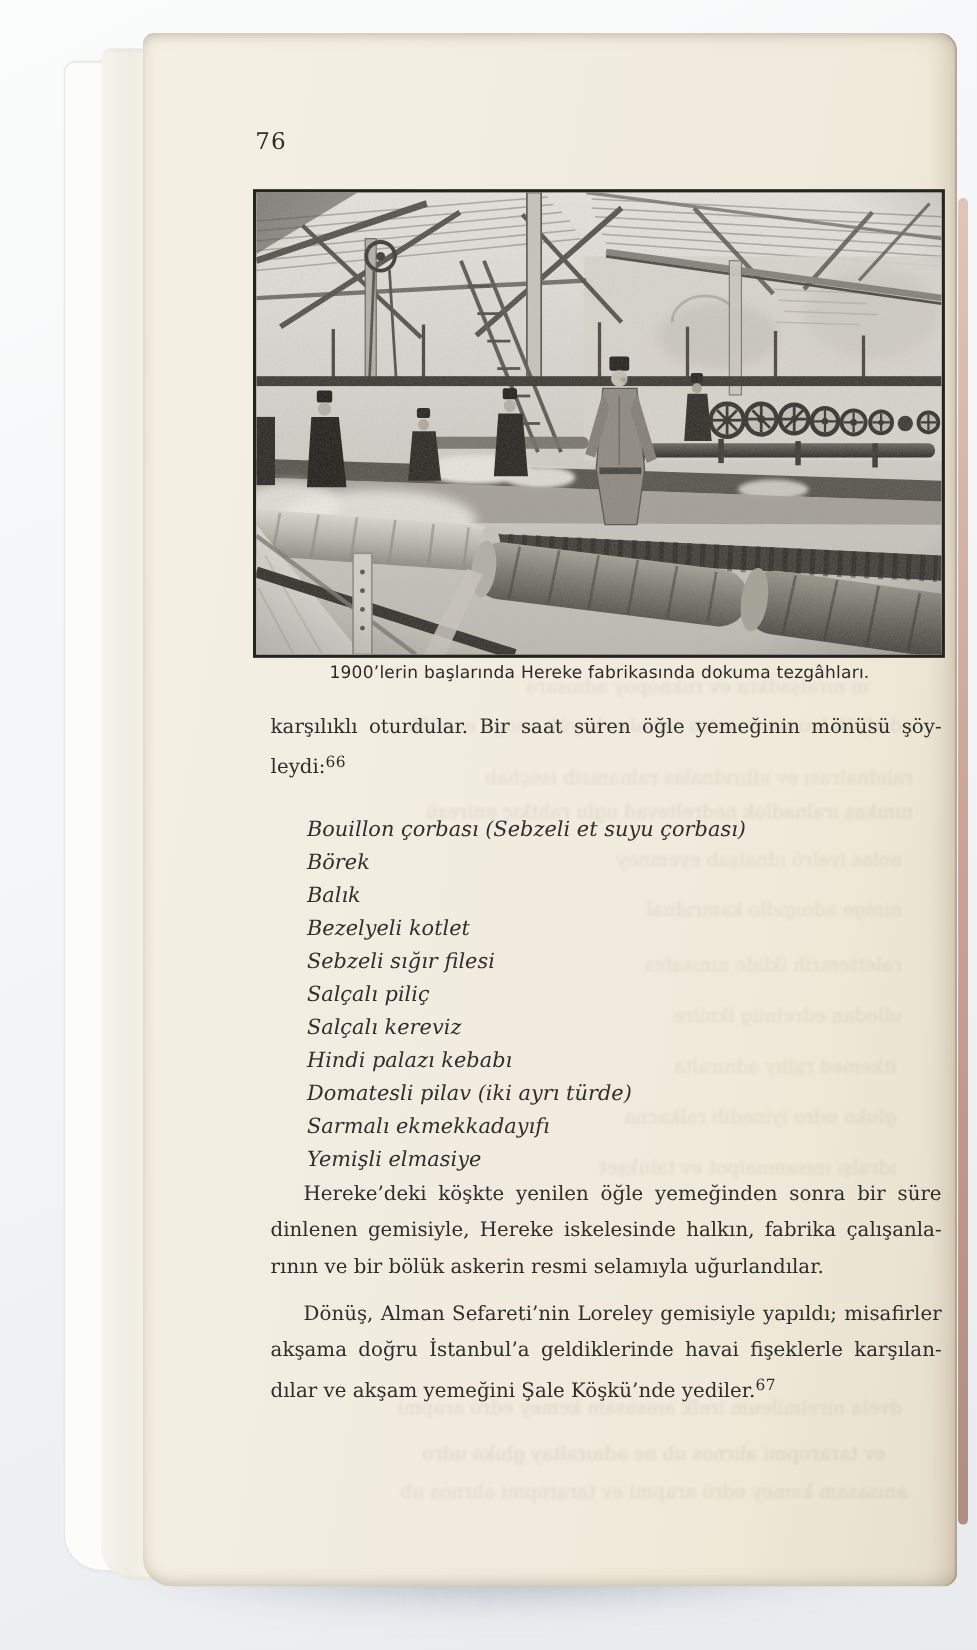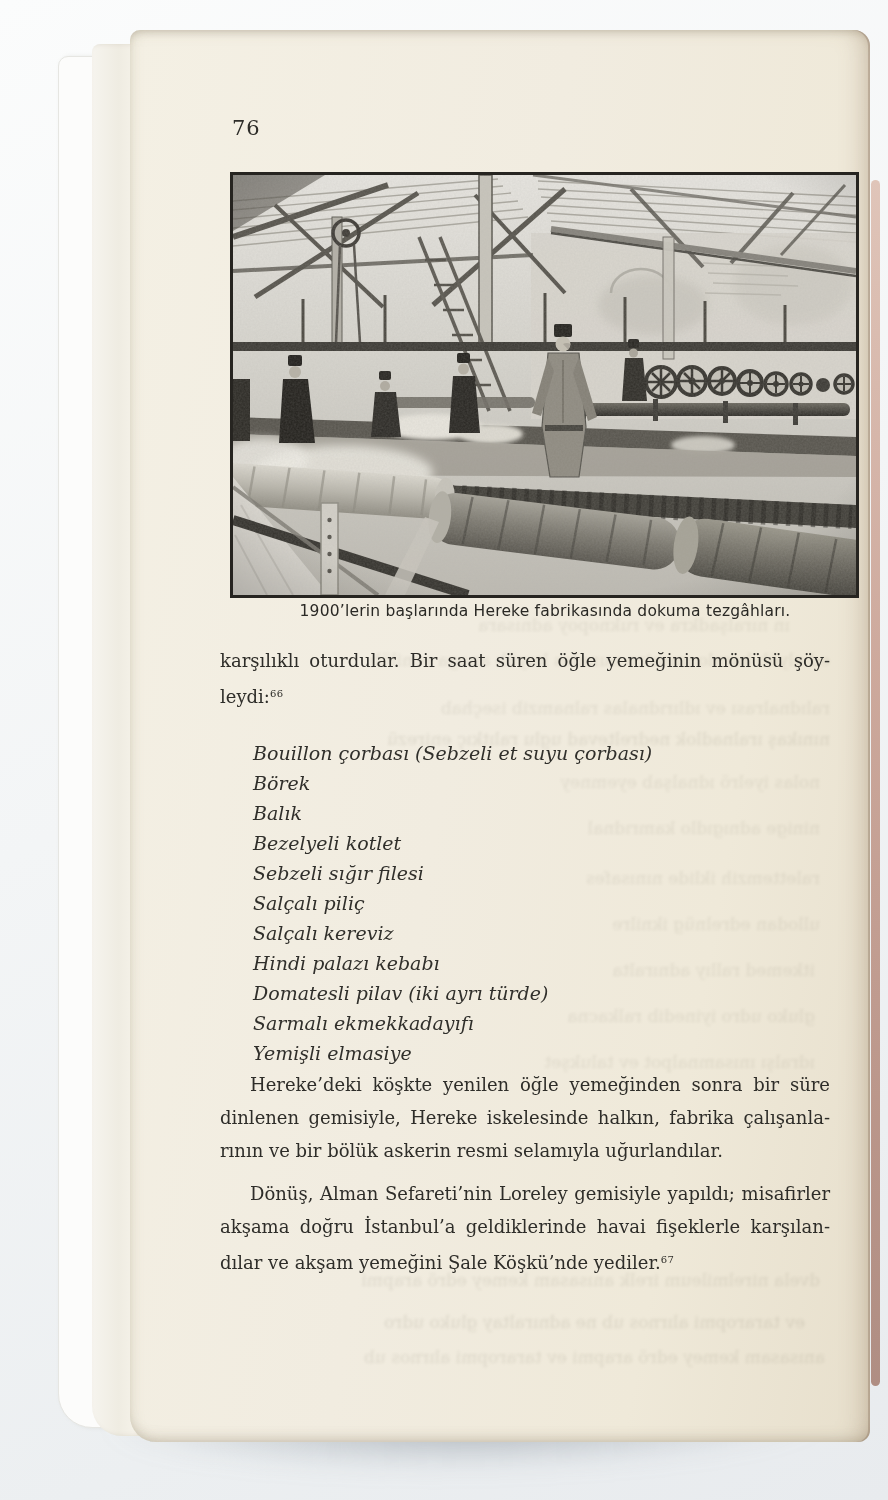--- a/index.html
+++ b/index.html
@@ -10,23 +10,23 @@
   .cover-sheet{position:absolute;left:0;top:26px;bottom:14px;width:120px;background:#fcfcfb;border:1px solid #e6e6e2;border-radius:10px 0 0 34px;box-shadow:2px 0 4px rgba(160,160,150,.18);}
   .page-stack{position:absolute;left:34px;top:14px;bottom:6px;width:120px;border-radius:8px 0 0 30px;background:linear-gradient(90deg,#f6f4ee 0%,#efece2 22%,#f4f1e8 34%,#e9e5d7 48%,#f2eee3 62%,#e7e2d2 84%,#efeadd 100%);box-shadow:inset -3px 0 5px rgba(140,130,105,.18);}
   .page{position:absolute;left:72px;top:0;bottom:0;right:10px;background:linear-gradient(100deg,#f4f0e4 0%,#f1ece0 45%,#efe9d9 75%,#e7dfcc 100%);border-radius:10px 16px 12px 26px;box-shadow:inset -16px 0 26px -12px rgba(125,96,70,.35),inset -2px 0 0 rgba(96,66,48,.22),inset 8px 0 14px -8px rgba(150,140,110,.25),inset 0 8px 10px -7px rgba(150,142,120,.45),inset 0 -10px 14px -9px rgba(150,142,120,.4);}
   .spine-strip{position:absolute;right:0;top:150px;bottom:56px;width:9px;border-radius:5px;background:linear-gradient(180deg,#dcbcae 0%,#c79c8d 40%,#b08577 80%,#a57d70 100%);opacity:.85;}
 
   .page-number{position:absolute;left:102px;top:86px;font-size:21px;color:#2e2d29;letter-spacing:1px;}
   .photo-frame{position:absolute;left:100px;top:142px;width:623px;height:420px;margin:0;border:3px solid #262420;box-sizing:content-box;background:#cfccc6;}
   .photo-frame svg{display:block;width:623px;height:420px;}
   .caption{position:absolute;left:60px;width:710px;top:572px;text-align:center;font-family:"DejaVu Sans",sans-serif;font-size:15.5px;color:#2a2925;letter-spacing:.2px;}
 
-  .text-block{position:absolute;left:90px;top:614px;width:610px;font-size:18px;line-height:33px;color:#2e2d29;}
+  .text-block{position:absolute;left:116px;top:614px;width:610px;font-size:18px;line-height:33px;color:#2e2d29;}
   .jl{text-align:justify;text-align-last:justify;}
-  sup.fn{font-size:10px;vertical-align:6px;letter-spacing:.5px;}
+  sup.fn{font-size:14px;vertical-align:6px;letter-spacing:.5px;}
   .menu{margin:25px 0 0 33px;font-style:italic;font-size:19px;line-height:30px;color:#302f2b;}
   .para{}
   .para .indent{text-indent:30px;}
   .p2{margin-top:10px;}
 
   .ghost{position:absolute;font-size:17px;color:rgba(108,102,84,.8);opacity:.16;filter:blur(1.4px);transform:scaleX(-1);white-space:nowrap;overflow:hidden;font-family:"DejaVu Serif",serif;}
   .g1{top:585px;left:330px;width:330px;}
   .g2{top:620px;left:40px;width:660px;}
   .g3{top:668px;left:20px;width:680px;}
   .g4{top:699px;left:10px;width:690px;opacity:.19;}

